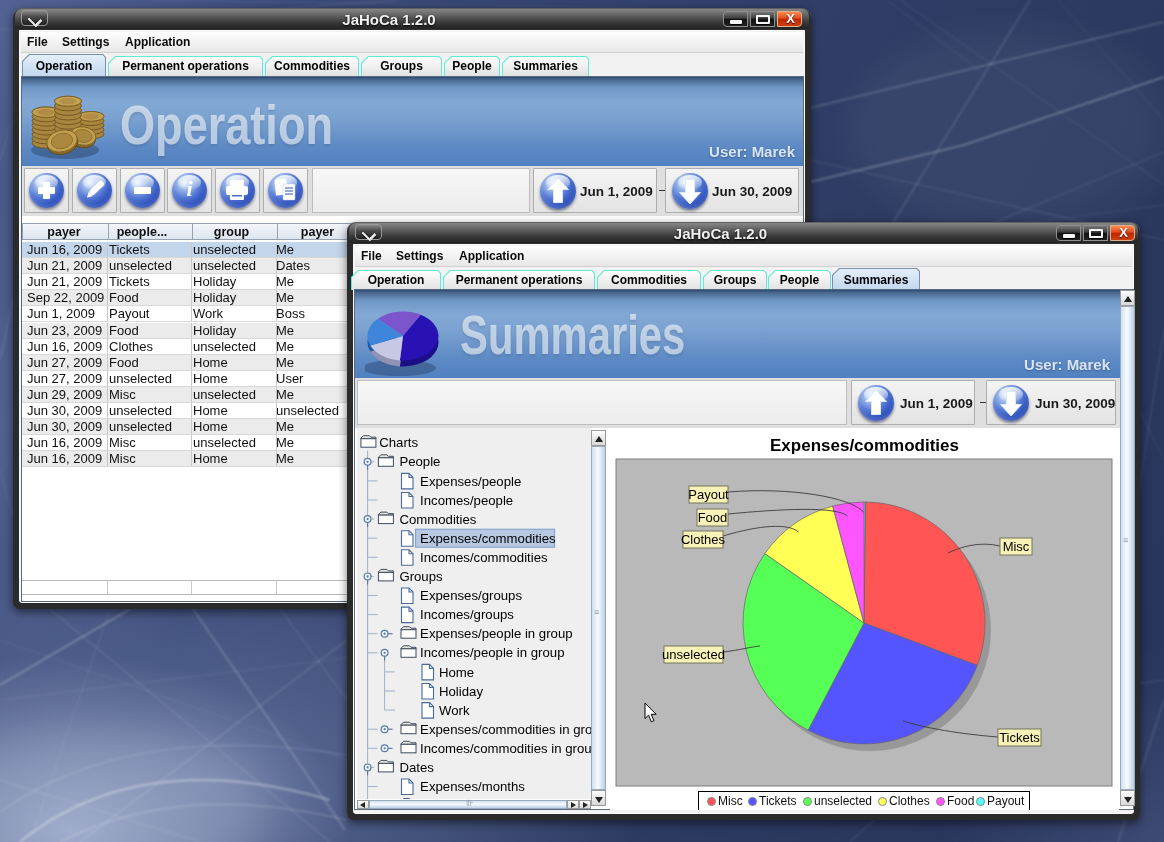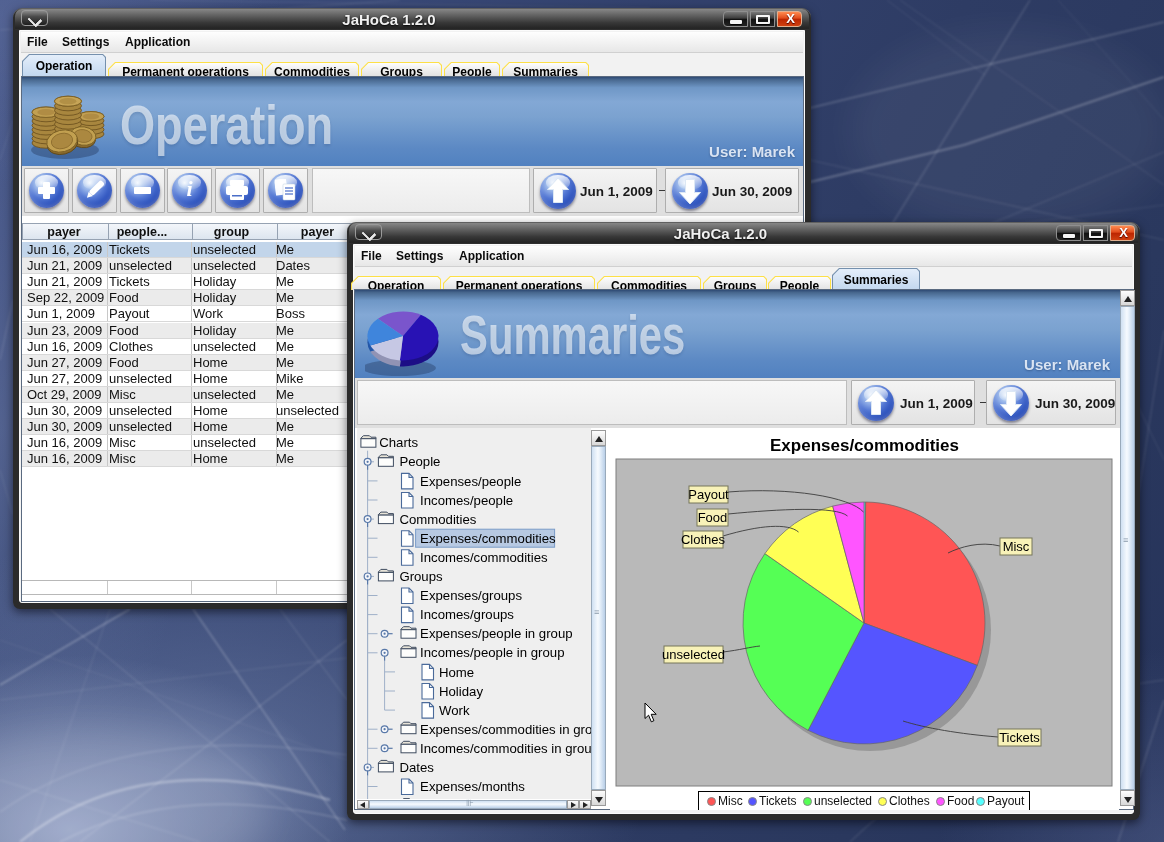--- a/index.html
+++ b/index.html
@@ -24,21 +24,21 @@
 .wb .box{position:absolute;left:5px;top:3px;width:14px;height:9px;border:2px solid #f5f5f5;border-radius:1px;box-shadow:0 1px 1px #000}
 .wb .x{position:absolute;left:0;top:-1px;width:25px;text-align:center;font-weight:bold;font-size:13px;color:#fff;
   text-shadow:0 1px 1px #400}
 .wbody{position:absolute;left:6px;top:22px;right:6px;bottom:6px;background:#f2f2f2;border:1px solid #fbfbfb;border-radius:0 0 3px 3px}
 .mbar{position:absolute;left:1px;right:1px;top:1px;height:21px;
   background:linear-gradient(#fefefe,#e7e7e7);border-bottom:1px solid #d0d0d0;
   font-weight:bold;font-size:12px;color:#0a0a0a}
 .mbar span{position:absolute;top:3px}
 
 .tabs{position:absolute;height:23px}
-.tab{position:absolute;top:9px;bottom:0;background:#fde047;
+.tab{position:absolute;top:3px;bottom:0;background:#5eead4;
   clip-path:polygon(7px 0,calc(100% - 3px) 0,100% 3px,100% 100%,0 100%,0 7px)}
 .tab i{position:absolute;left:1px;right:1px;top:1px;bottom:0;background:linear-gradient(#fdfdfd,#e2e2e2);
   clip-path:polygon(6.5px 0,calc(100% - 2.5px) 0,100% 2.5px,100% 100%,0 100%,0 6.5px)}
 .tab b{position:absolute;left:0;right:0;top:3px;text-align:center;font-size:12px;font-weight:bold;color:#000;font-style:normal}
 .tab.on{top:1px;background:#7590ad}
 .tab.on b{top:5px}
 .tab.on i{background:linear-gradient(#e4eefa,#c2d7ef)}
 
 .cpane{position:absolute;border:1px solid #5a6a80;background:#fff}
 
@@ -378,28 +378,28 @@
           <span style="left:254px">Me</span>
           <div class="tvl" style="left:85px"></div>
           <div class="tvl" style="left:169px"></div>
           <div class="tvl" style="left:254px"></div>
           <div class="tvl" style="left:338px"></div>
         </div>
         <div class="trow" style="left:0;top:294px;width:783px;height:16px;background:#ffffff;border-bottom:1px solid #d8d8d8">
           <span style="left:5px">Jun 27, 2009</span>
           <span style="left:87px">unselected</span>
           <span style="left:171px">Home</span>
-          <span style="left:254px">Mike</span>
+          <span style="left:254px">User</span>
           <div class="tvl" style="left:85px"></div>
           <div class="tvl" style="left:169px"></div>
           <div class="tvl" style="left:254px"></div>
           <div class="tvl" style="left:338px"></div>
         </div>
         <div class="trow" style="left:0;top:310px;width:783px;height:16px;background:#ebebeb;border-bottom:1px solid #d8d8d8">
-          <span style="left:5px">Oct 29, 2009</span>
+          <span style="left:5px">Jun 29, 2009</span>
           <span style="left:87px">Misc</span>
           <span style="left:171px">unselected</span>
           <span style="left:254px">Me</span>
           <div class="tvl" style="left:85px"></div>
           <div class="tvl" style="left:169px"></div>
           <div class="tvl" style="left:254px"></div>
           <div class="tvl" style="left:338px"></div>
         </div>
         <div class="trow" style="left:0;top:326px;width:783px;height:16px;background:#ffffff;border-bottom:1px solid #d8d8d8">
           <span style="left:5px">Jun 30, 2009</span>

